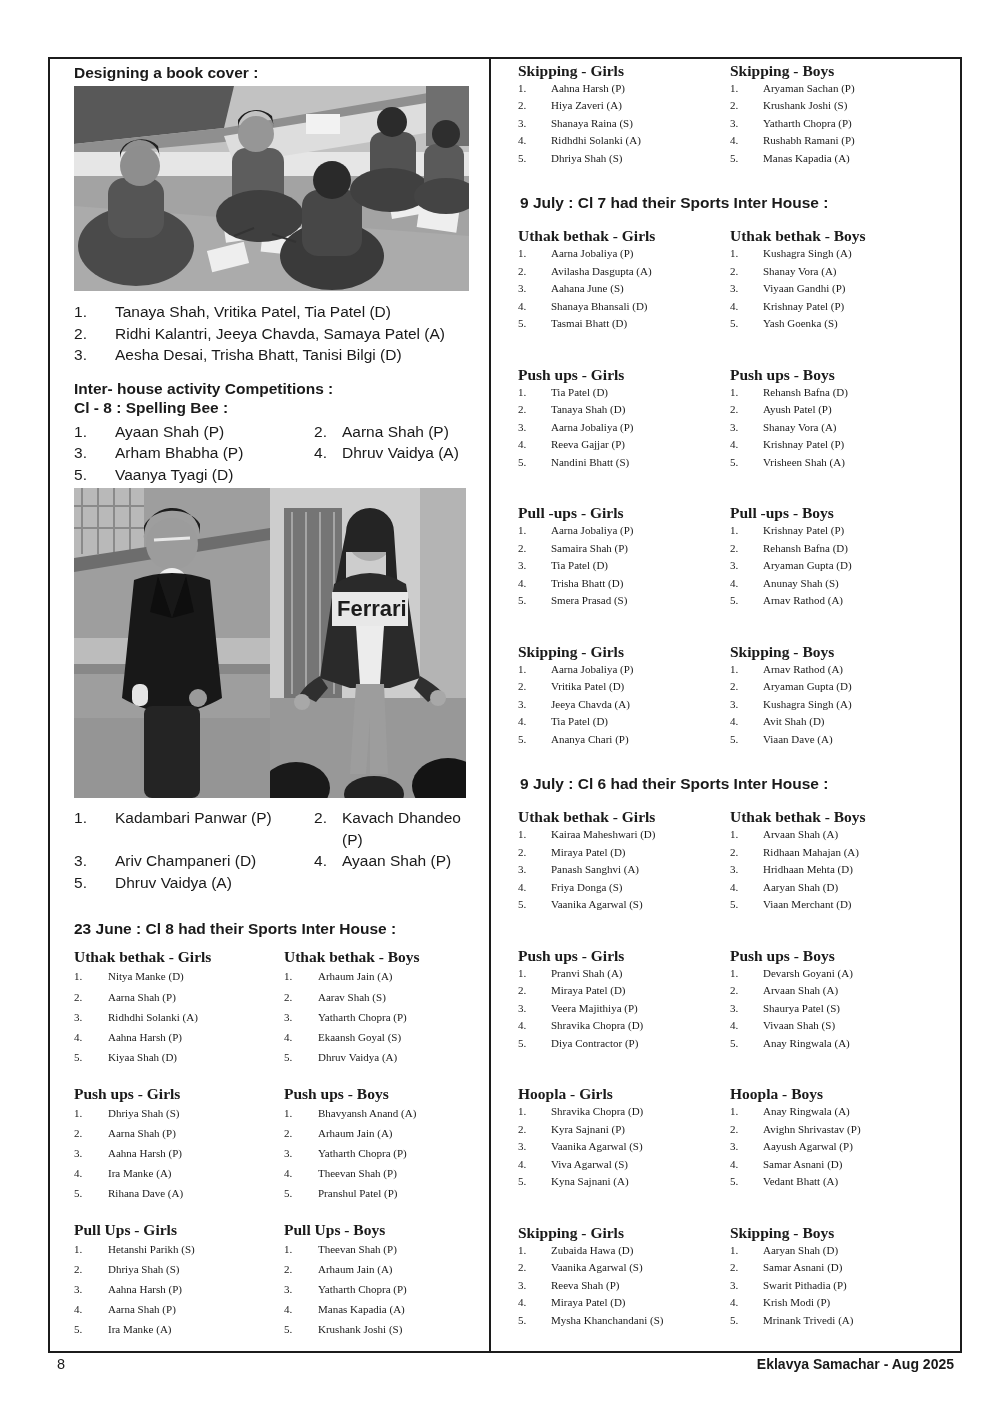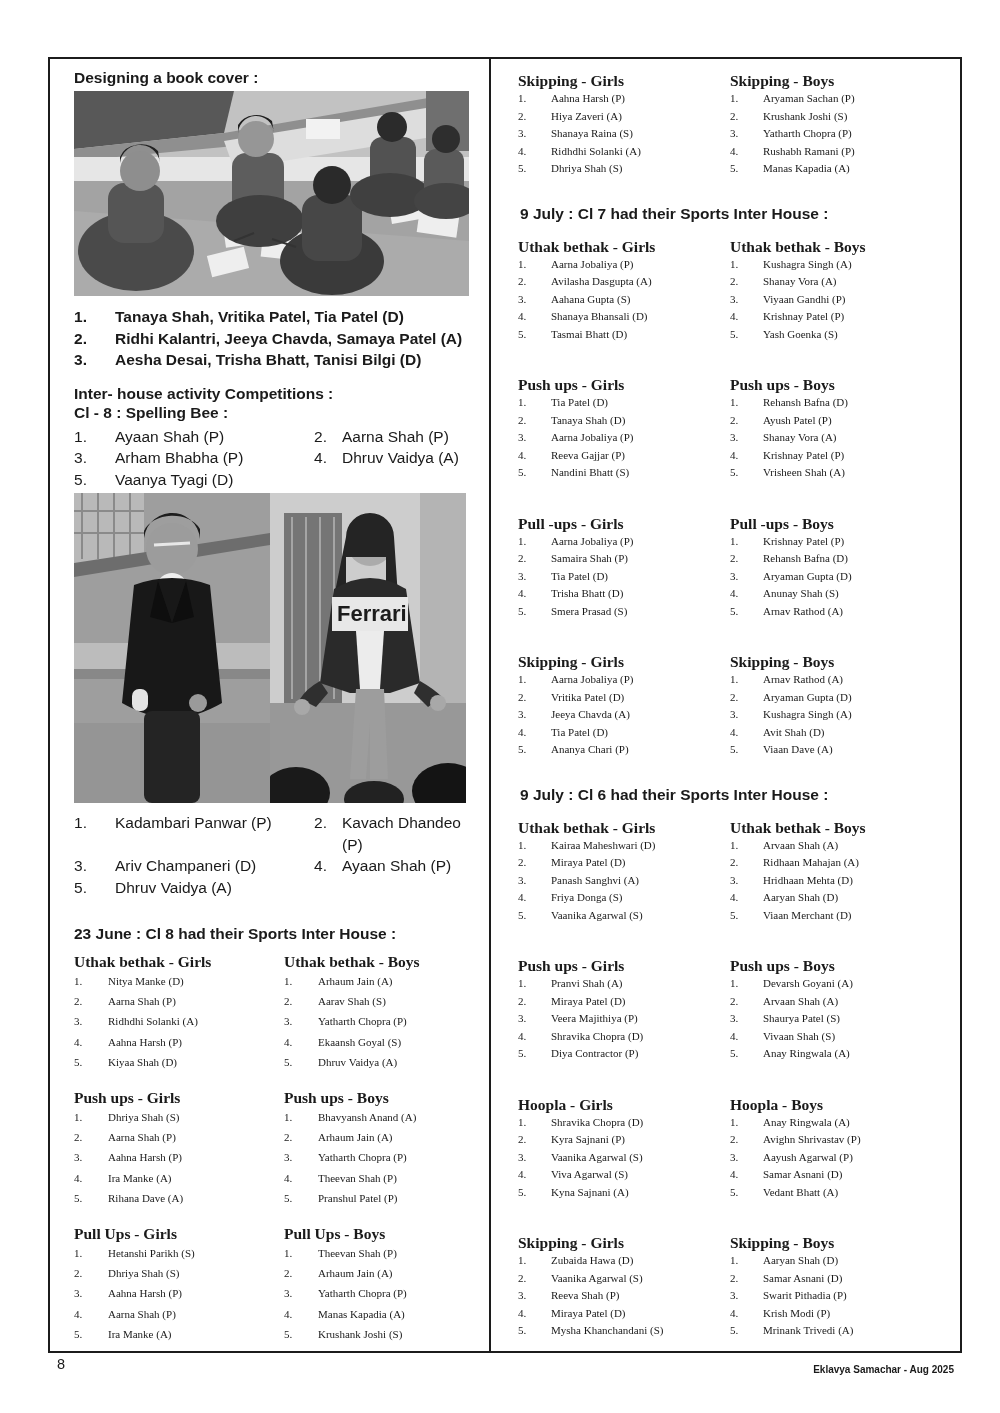--- a/index.html
+++ b/index.html
@@ -4,34 +4,34 @@
 <style>
   * { margin:0; padding:0; box-sizing:border-box; }
   html,body { background:#ffffff; }
   body {
     width:1000px; height:1413px; position:relative;
     font-family:"Liberation Sans","DejaVu Sans",sans-serif;
     color:#1a1a1a;
   }
   .frame {
     position:absolute; left:48px; top:57px; width:914px; height:1296px;
-    border:2px solid #1c1c1c; display:flex; overflow:hidden; background:#fff;
+    border:2px solid #1c1c1c; display:flex; overflow:hidden; background:#fff;align-items:center;
   }
   .col-left  { width:439px; padding:9px 20px 0 24px; }
   .col-right { flex:1; border-left:2px solid #1c1c1c; padding:12px 6px 0 27px; }
 
   .sec-heading { font-weight:bold; font-size:15.5px; line-height:19px; }
   .h2block .sec-heading { line-height:19.5px; }
 
   ol.num { list-style:none; counter-reset:n; }
   ol.num li { display:flex; counter-increment:n; }
   ol.num li::before { content:counter(n) "."; flex:none; }
 
   .caption { margin-top:10px; font-size:15.5px; }
-  .caption li { line-height:21.5px;font-weight:bold; }
+  .caption li { line-height:21.5px; }
   .caption li::before { width:41px; }
 
   .twocol { display:grid; grid-template-columns:240px 1fr; font-size:15.5px; }
   .twocol li { line-height:21.5px; }
   .twocol li::before { width:41px; }
   .twocol li:nth-child(even)::before { width:28px; }
   .spelling { margin-top:3px; }
   .eloc-cap { margin-top:9px; }
 
   .h2block { margin-top:13px; }
@@ -55,21 +55,21 @@
   .col-right ol.sport li { line-height:17.5px; }
   .col-right ol.sport li::before { width:33px; }
   .col-right .event { margin-bottom:32px; }
   .col-right .event.pre-date { margin-bottom:26px; }
   .date-heading { font-weight:bold; font-size:15.5px; line-height:19px; margin-bottom:14px; padding-left:2px; }
 
   .footer-page {
     position:absolute; left:57px; top:1356px; font-size:14.5px;
   }
   .footer-issue {
-    position:absolute; right:46px; top:1356px; font-size:10px; font-weight:bold;margin-top:8px;
+    position:absolute; right:46px; top:1356px; font-size:14px; font-weight:bold;
   }
 </style>
 </head>
 <body>
 
 <div class="frame">
 
   <div class="col-left">
     <div class="sec-heading">Designing a book cover  :</div>
 
@@ -309,21 +309,21 @@
     </div>
 
     <div class="date-heading">9 July : Cl 7 had their Sports Inter House :</div>
 
     <div class="event">
       <div class="ecol">
         <div class="etitle">Uthak bethak - Girls</div>
         <ol class="num sport">
             <li>Aarna Jobaliya (P)</li>
             <li>Avilasha Dasgupta (A)</li>
-            <li>Aahana Gupta (S)</li>
+            <li>Aahana June (S)</li>
             <li>Shanaya Bhansali (D)</li>
             <li>Tasmai Bhatt (D)</li>
           </ol>
       </div>
       <div class="ecol boys">
         <div class="etitle">Uthak bethak - Boys</div>
         <ol class="num sport">
             <li>Kushagra Singh (A)</li>
             <li>Shanay Vora (A)</li>
             <li>Viyaan Gandhi (P)</li>

